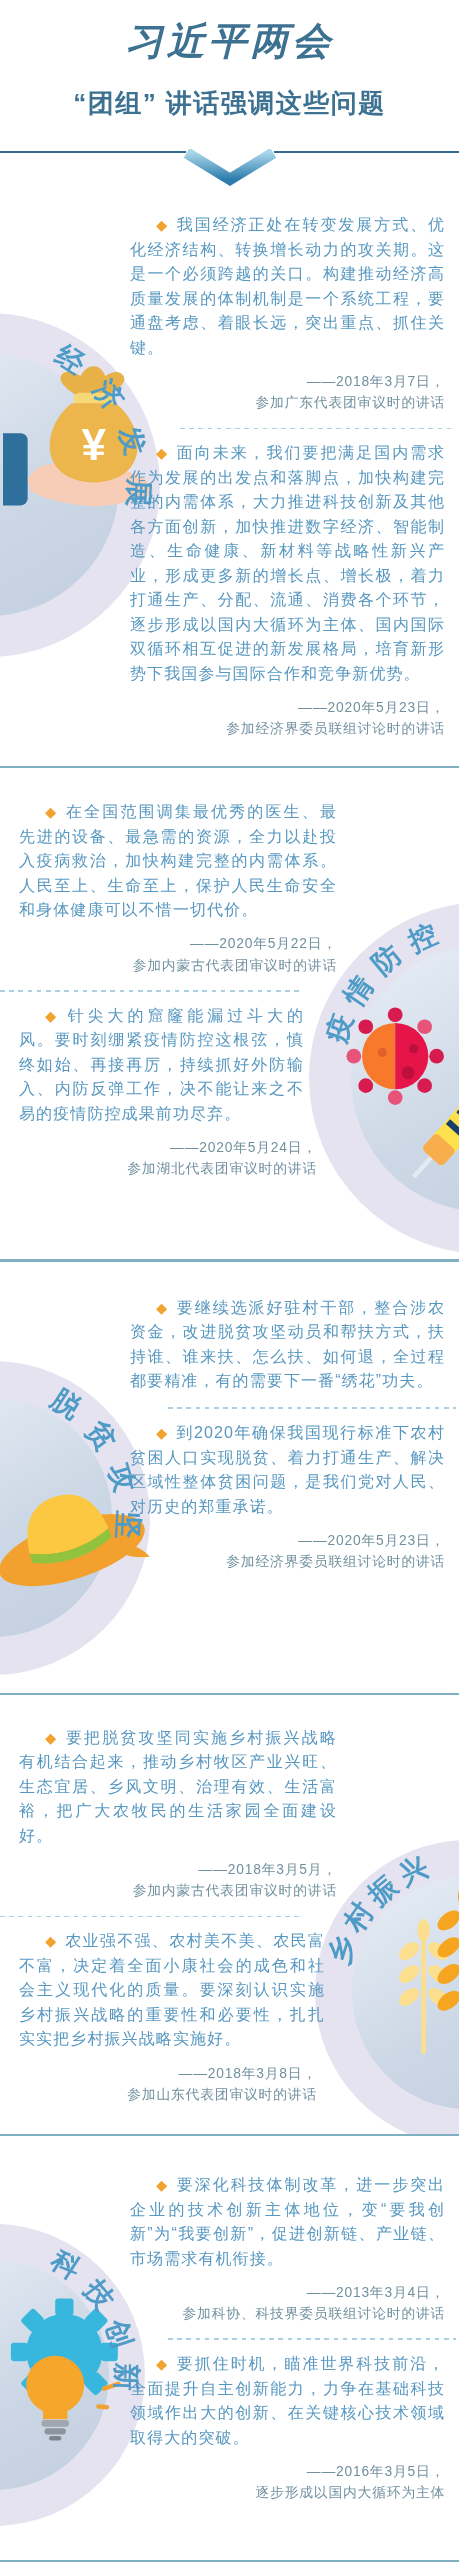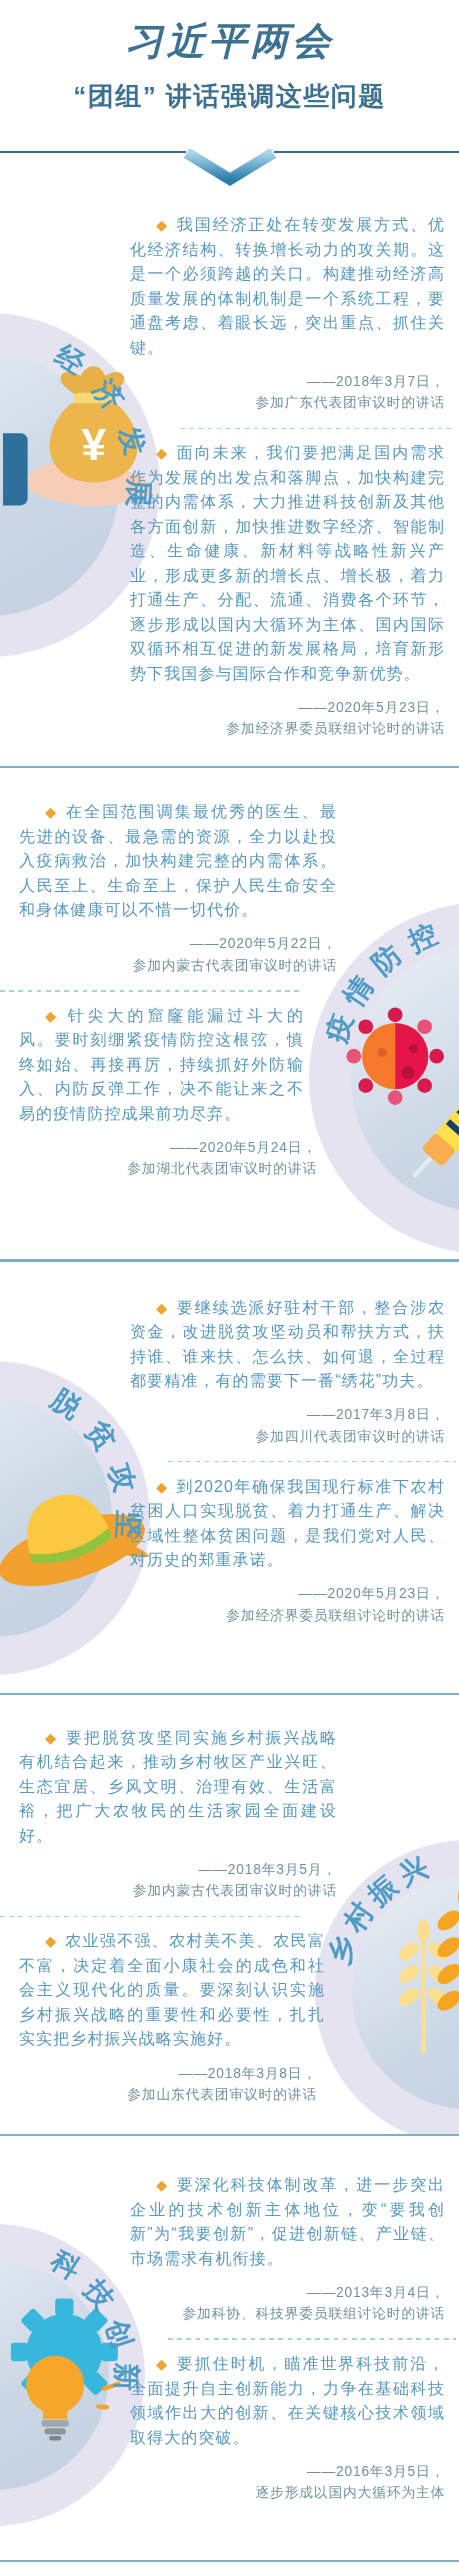--- a/index.html
+++ b/index.html
@@ -4,21 +4,21 @@
 <style>
   html,body{margin:0;padding:0;}
   body{
     width:459px;height:2576px;margin:0 auto;background:#ffffff;
     font-family:"Liberation Sans","DejaVu Sans",sans-serif;
     overflow:hidden;position:relative;
   }
   
   .header{height:151px;text-align:center;padding-top:17px;box-sizing:border-box;}
   .title1{font-size:38px;font-weight:900;color:var(--title);letter-spacing:3.8px;line-height:49px;font-style:italic;}
-  .title2{font-size:26px;font-weight:800;color:var(--title);letter-spacing:1.5px;line-height:40px;margin-top:10px;}
+  .title2{font-size:26px;font-weight:800;color:var(--title);letter-spacing:1.5px;line-height:40px;margin-top:17px;}
   .chev-row{height:47px;position:relative;}
   .chev-row .line{position:absolute;top:0;height:2.3px;background:var(--topline);}
   .chev-row .line.l{left:0;width:calc(50% - 44px);}
   .chev-row .line.r{right:0;width:calc(50% - 44px);}
   .chev{position:absolute;left:50%;top:-2.3px;transform:translateX(-50%);}
   
   .sec{position:relative;overflow:hidden;width:459px;box-sizing:border-box;}
   .sec-divider{height:2.3px;background:var(--divider);width:459px;}
   .badge{position:absolute;border-radius:50%;background:var(--ring);}
   .badge-inner{position:absolute;left:12%;top:12%;width:76%;height:76%;border-radius:50%;
@@ -156,24 +156,20 @@
     </svg>
   </div>
   <div class="arc-label" style="left:-7.7px;top:256px;">
       <span class="arc-ch" style="left: 74px; top: -114px; transform: translate(-50%, -50%) rotate(33deg);">脱</span>
       <span class="arc-ch" style="left: 109px; top: -82px; transform: translate(-50%, -50%) rotate(53deg);">贫</span>
       <span class="arc-ch" style="left: 130px; top: -40px; transform: translate(-50%, -50%) rotate(73deg);">攻</span>
       <span class="arc-ch" style="left: 136px; top: 7.1px; transform: translate(-50%, -50%) rotate(93deg);">坚</span>
     </div>
   <div class="col" style="padding:34px 13.8px 0 130px;">
     <p class="quote"><span class="diamond">◆</span><span>要继续选派好驻村干部，整合涉农资金，改进脱贫攻坚动员和帮扶方式，扶持谁、谁来扶、怎么扶、如何退，全过程都要精准，有的需要下一番“绣花”功夫。</span></p>
-    <div class="src">
-      <div>——2017年3月8日，</div>
-      <div>参加四川代表团审议时的讲话</div>
-    </div>
     <div class="dash" style="margin:13.8px -10.7px 12.2px 38px;"></div>
     <p class="quote"><span class="diamond">◆</span><span>到2020年确保我国现行标准下农村贫困人口实现脱贫、着力打通生产、解决区域性整体贫困问题，是我们党对人民、对历史的郑重承诺。</span></p>
     <div class="src">
       <div>——2020年5月23日，</div>
       <div>参加经济界委员联组讨论时的讲话</div>
     </div>
   </div>
 </section>
 <div class="sec-divider"></div>
 

